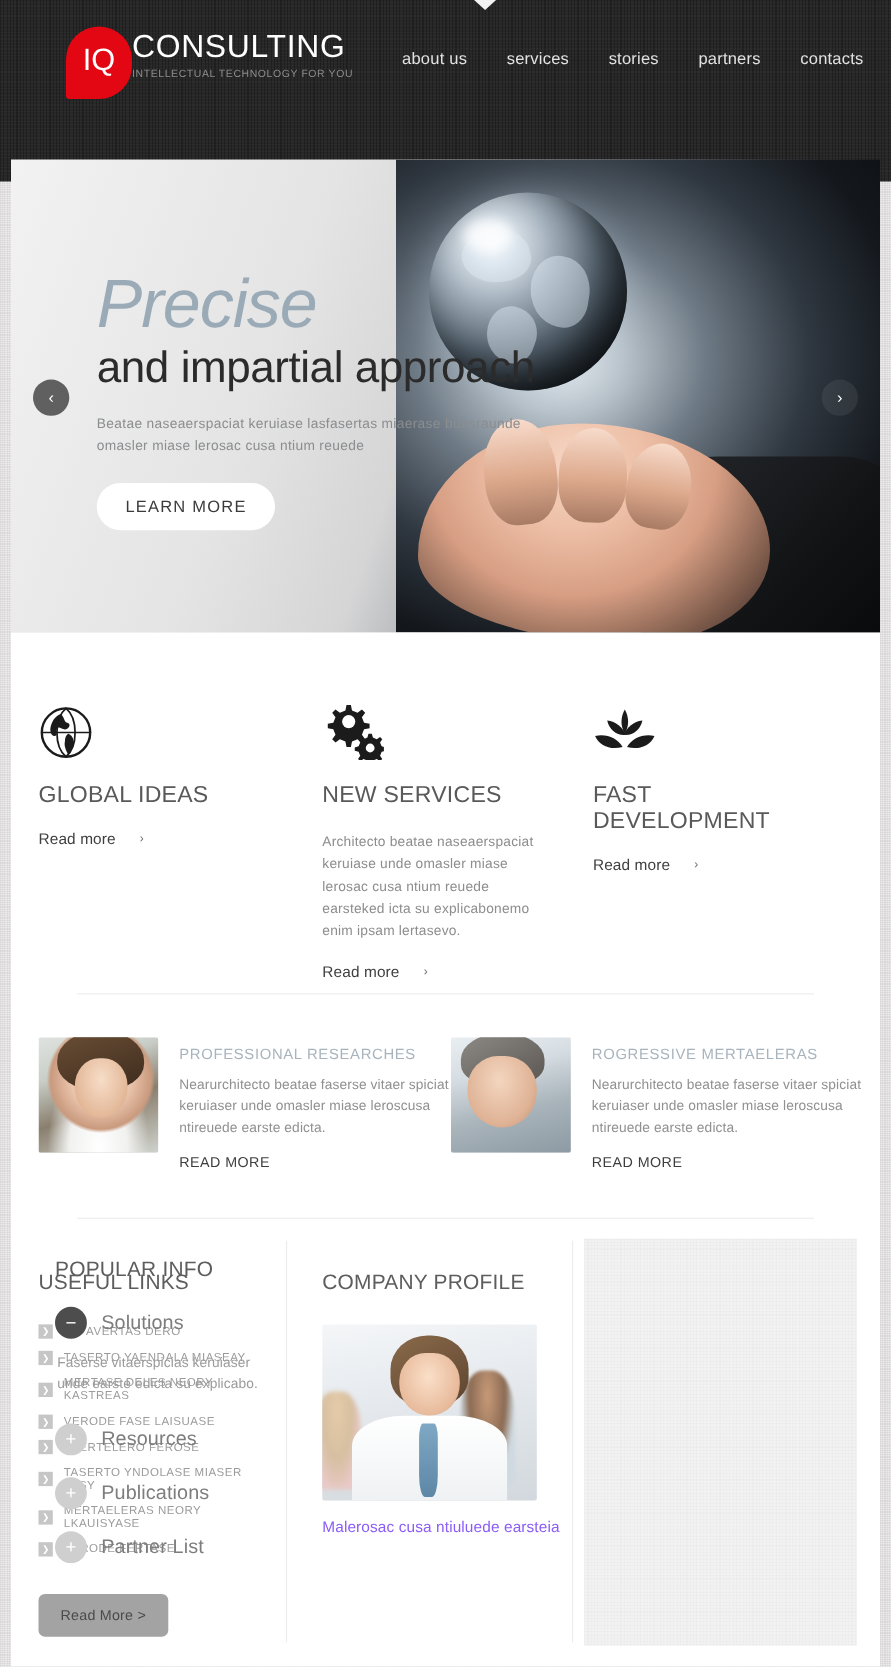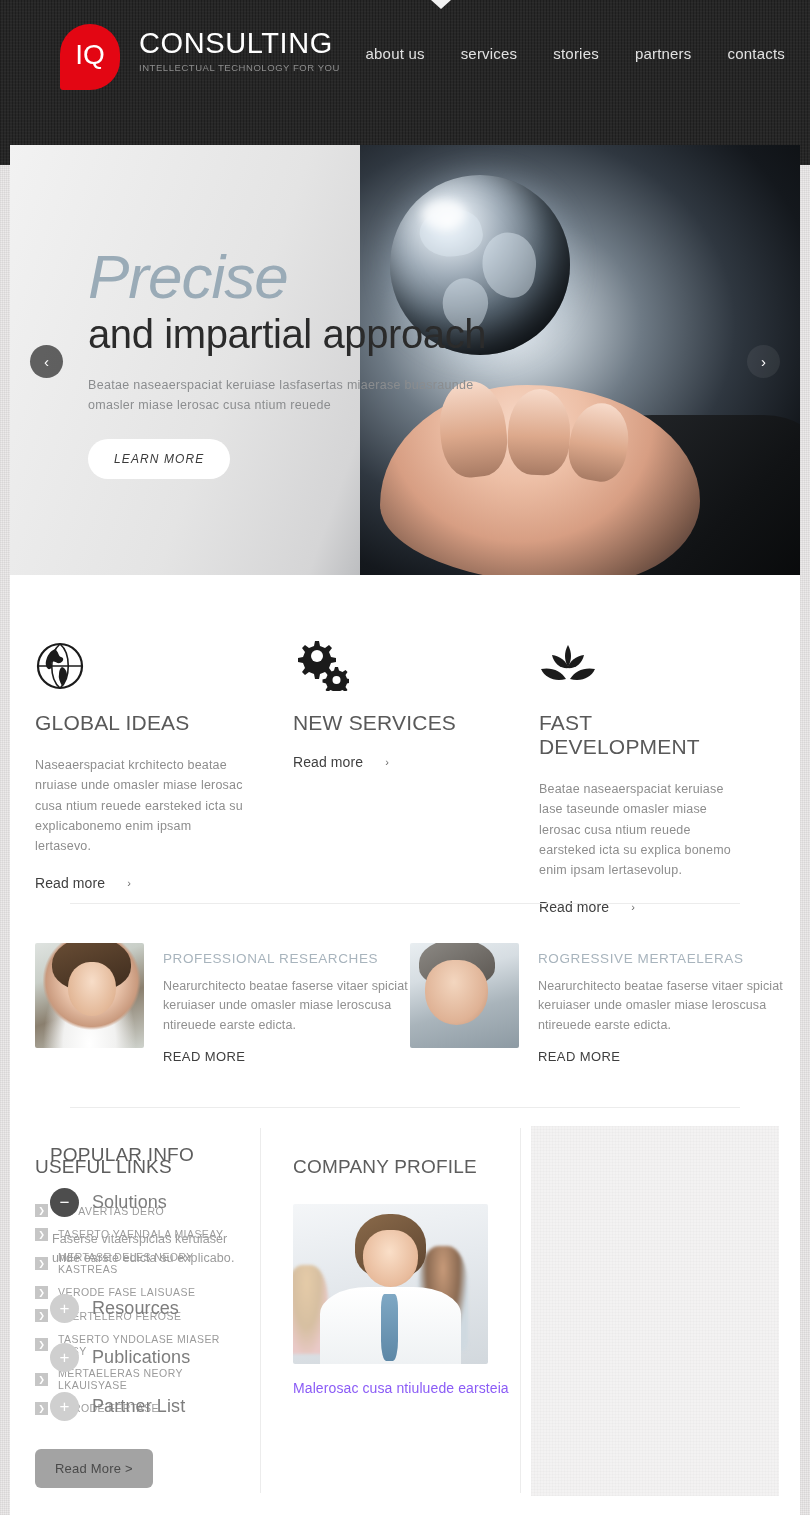--- a/index.html
+++ b/index.html
@@ -38,21 +38,21 @@
     border-radius: 30px 30px 30px 3px;
     transform: rotate(0deg);
     display: flex; align-items: center; justify-content: center;
     position: relative;
   }
   .logo-mark .iq {
     color: #fff; font-size: 28px; letter-spacing: 0px;
     font-family: "Liberation Sans", sans-serif; font-weight: 400;
     margin-top: -4px;
   }
-  .logo-text { margin-left: 19px; padding-top: 5px; }
+  .logo-text { padding-top: 5px; }
   .brand-name {
     color: #ffffff; font-size: 29px; letter-spacing: 0.6px; font-weight: 400;
     line-height: 1.0; font-family: "Liberation Sans", sans-serif;
   }
   .brand-tag {
     color: #8d8d8d; font-size: 9.5px; letter-spacing: 0.55px;
     margin-top: 4px; font-family: "Liberation Sans", sans-serif;
   }
   .nav {
     position: absolute; right: 25px; top: 45px;
@@ -119,24 +119,23 @@
     font-size: 40px; color: #2b2b2b; line-height: 1.18; letter-spacing: -0.4px;
     font-weight: 400; margin-top: 4px; white-space: nowrap;
     font-family: "Liberation Sans", sans-serif;
   }
   .hero-desc {
     margin-top: 17px; font-size: 12.5px; color: #8b8d8f; line-height: 1.6;
     letter-spacing: 0.3px; max-width: 420px;
   }
   .hero-btn {
     margin-top: 24px; display: inline-block; background: #fff; color: #3a3a3a;
-    font-size: 12px; letter-spacing: 1.1px; padding: 13px 26px;
+    font-size: 15px; letter-spacing: 1.1px; padding: 13px 26px;
     border-radius: 22px; border: none; cursor: pointer;
     font-family: "Liberation Sans", sans-serif;
-    font-style: italic;
   }
   .slider-arrow {
     position: absolute; width: 33px; height: 33px; border-radius: 50%;
     display: flex; align-items: center; justify-content: center;
     color: #ffffff; font-size: 15px; cursor: pointer; user-select: none;
   }
   .arrow-prev { left: 20px; top: 200px; background: rgba(70,70,70,0.85); }
   .arrow-next { right: 20px; top: 200px; background: rgba(255,255,255,0.07); }
 
   
@@ -375,59 +374,58 @@
         <div class="feat-icon">
           <svg width="50" height="50" viewBox="0 0 50 50" aria-hidden="true">
             <circle cx="25" cy="25" r="22" fill="none" stroke="#1b1b1b" stroke-width="2.2"></circle>
             <path d="M25 3 C14 12 14 38 25 47 C36 38 36 12 25 3 Z" fill="none" stroke="#1b1b1b" stroke-width="1.6"></path>
             <path d="M4 25 H46" stroke="#1b1b1b" stroke-width="1.4"></path>
             <path d="M20 8 c4 3 3 7 6 8 c4 1 2 5 -1 6 c-3 1 -6 -3 -8 -1 c-2 2 1 6 -2 7 c-3 1 -5 -4 -4 -8 c1 -5 4 -10 9 -12 z" fill="#1b1b1b"></path>
             <path d="M27 26 c3 1 5 4 5 8 c0 4 -3 8 -5 11 c-2 -4 -4 -8 -3 -12 c0 -3 1 -6 3 -7 z" fill="#1b1b1b"></path>
           </svg>
         </div>
         <div class="feat-title">GLOBAL IDEAS</div>
-        <div class="feat-text">Naseaerspaciat krchitecto beatae nruiase unde omasler miase lerosac cusa ntium reuede earsteked icta su explicabonemo enim ipsam lertasevo.</div>
         <a class="read-more-link" href="#">
           <span>Read more</span>
           <span class="chev">›</span>
         </a>
       </div>
 
       <div class="feature">
         <div class="feat-icon">
           <svg width="56" height="52" viewBox="0 0 56 52" aria-hidden="true">
             <g fill="#1b1b1b">
               <path d="M22 2 l4 0 l1 5 l5 2 l4 -3 l3 3 l-3 4 l2 5 l5 1 l0 4 l-5 1 l-2 5 l3 4 l-3 3 l-4 -3 l-5 2 l-1 5 l-4 0 l-1 -5 l-5 -2 l-4 3 l-3 -3 l3 -4 l-2 -5 l-5 -1 l0 -4 l5 -1 l2 -5 l-3 -4 l3 -3 l4 3 l5 -2 z"></path>
               <circle cx="24" cy="17" r="6" fill="#ffffff"></circle>
               <path d="M42 28 l3 0 l1 3.5 l3.5 1.5 l3 -2 l2 2 l-2 3 l1.5 3.5 l3.5 1 l0 3 l-3.5 1 l-1.5 3.5 l2 3 l-2 2 l-3 -2 l-3.5 1.5 l-1 3.5 l-3 0 l-1 -3.5 l-3.5 -1.5 l-3 2 l-2 -2 l2 -3 l-1.5 -3.5 l-3.5 -1 l0 -3 l3.5 -1 l1.5 -3.5 l-2 -3 l2 -2 l3 2 l3.5 -1.5 z"></path>
               <circle cx="43.5" cy="41" r="4" fill="#ffffff"></circle>
             </g>
           </svg>
         </div>
         <div class="feat-title">NEW SERVICES</div>
+        <div class="feat-text">Architecto beatae naseaerspaciat keruiase unde omasler miase lerosac cusa ntium reuede earsteked icta su explicabonemo enim ipsam lertasevo.</div>
         <a class="read-more-link" href="#">
           <span>Read more</span>
           <span class="chev">›</span>
         </a>
       </div>
 
       <div class="feature">
         <div class="feat-icon">
           <svg width="58" height="48" viewBox="0 0 58 48" aria-hidden="true">
             <g fill="#1b1b1b">
               <path d="M29 2 c4 7 4 15 0 22 c-4 -7 -4 -15 0 -22 z"></path>
               <path d="M13 12 c8 1 14 6 17 13 c-8 1 -15 -4 -17 -13 z"></path>
               <path d="M45 12 c-8 1 -14 6 -17 13 c8 1 15 -4 17 -13 z"></path>
               <path d="M2 26 c11 -2 20 2 25 10 c-11 3 -21 -1 -25 -10 z"></path>
               <path d="M56 26 c-11 -2 -20 2 -25 10 c11 3 21 -1 25 -10 z"></path>
             </g>
           </svg>
         </div>
         <div class="feat-title">FAST DEVELOPMENT</div>
-        <div class="feat-text">Beatae naseaerspaciat keruiase lase taseunde omasler miase lerosac cusa ntium reuede earsteked icta su explica bonemo enim ipsam lertasevolup.</div>
         <a class="read-more-link" href="#">
           <span>Read more</span>
           <span class="chev">›</span>
         </a>
       </div>
     </div>
 
     <div class="divider div1"></div>
 
     <div class="articles">

